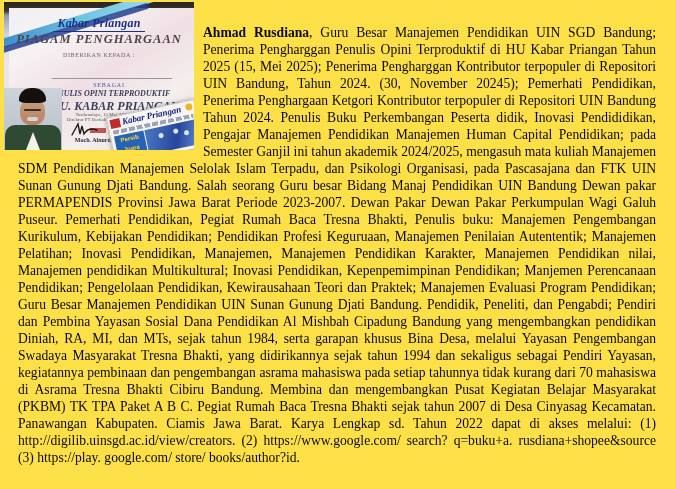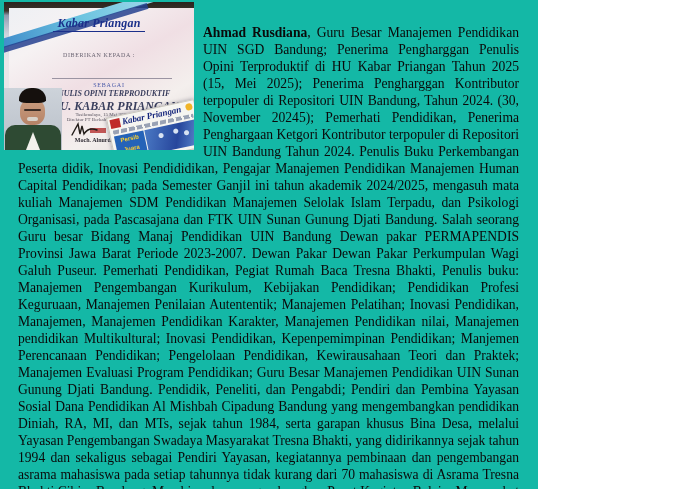--- a/index.html
+++ b/index.html
@@ -1,19 +1,19 @@
 <!DOCTYPE html>
 <html><head>
 <meta charset="utf-8">
 <style>
   html,body{margin:0;padding:0;background:#fff;}
   .page{
     position:relative;
-    width:538px;height:489px;
-    background:#14b8a6;
+    width:675px;height:489px;
+    background:#fde047;
     overflow:hidden;
     font-family:"Liberation Serif","DejaVu Serif",serif;
   }
   .bio{
     margin:16px;
     padding:8px 3px 0 2px;
     font-size:13.6px;
     line-height:17px;
     text-align:justify;
     color:#0a0a0a;
@@ -122,20 +122,21 @@
 
 <div class="page">
 
   <div class="photo-box">
     <div class="cert-paper"></div>
     <div class="ribbon r1"></div>
     <div class="ribbon r2"></div>
     <div class="ribbon r3"></div>
 
     <div class="cert-masthead"><span>Kabar Priangan</span></div>
+    <div class="cert-title">PIAGAM PENGHARGAAN</div>
     <div class="cert-kepada">DIBERIKAN KEPADA :</div>
     <div class="cert-rule"></div>
     <div class="cert-sebagai">SEBAGAI</div>
     <div class="cert-award1">PENULIS OPINI TERPRODUKTIF</div>
     <div class="cert-award2">DI HU. KABAR PRIANGAN</div>
 
     <div class="cert-sign">
       <div class="sg-date">Tasikmalaya, 15 Mei 2025</div>
       <div class="sg-title">Direktur PT Berkah Pikiran Rakyat</div>
       <div class="sg-mark">

